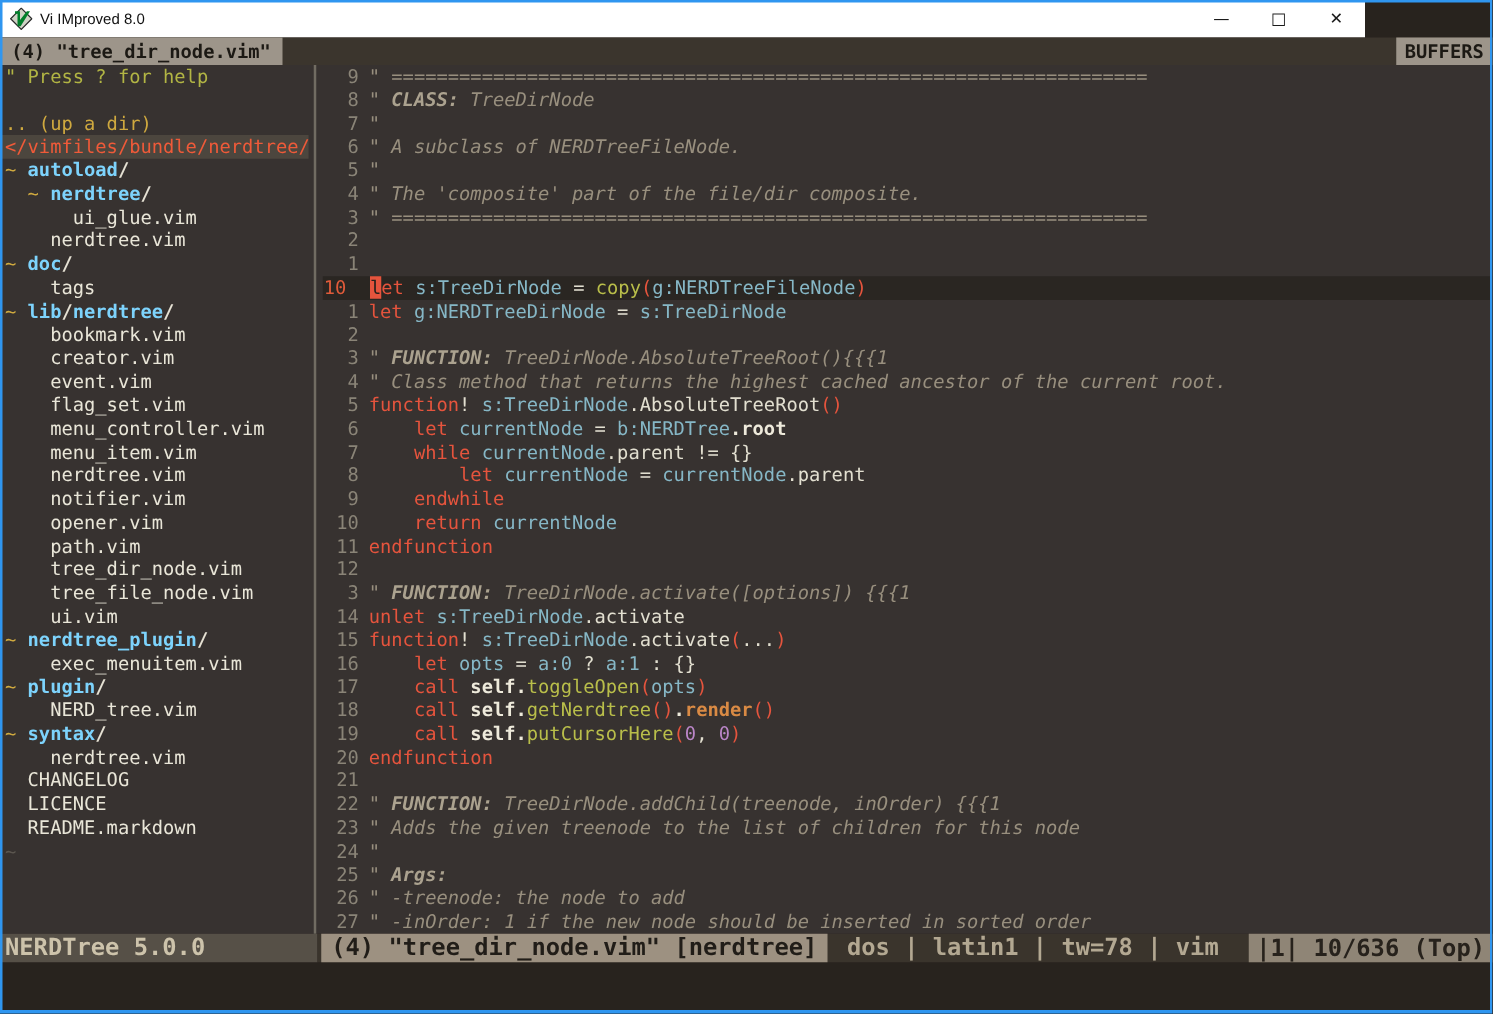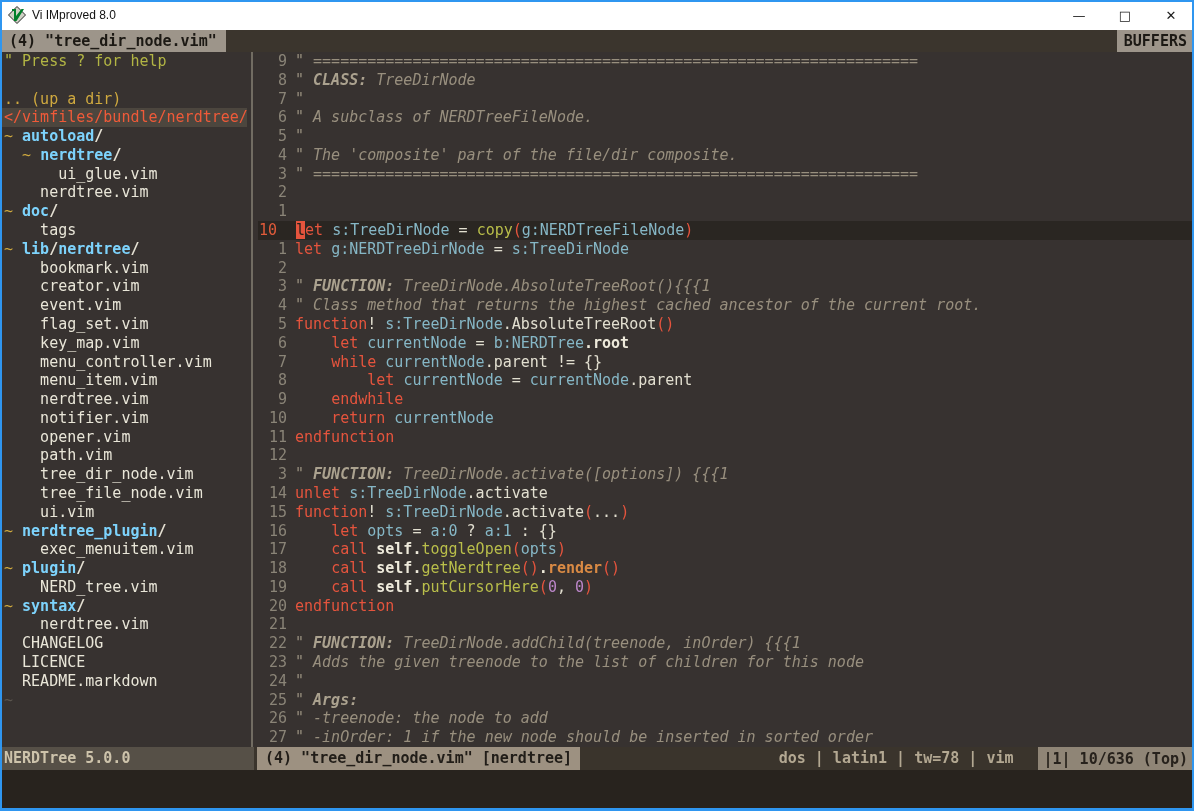--- a/index.html
+++ b/index.html
@@ -3,21 +3,21 @@
 <meta charset="utf-8">
 <style>
   html,body{margin:0;padding:0}
   body{
     width:1194px;height:811px;position:relative;overflow:hidden;
     background:#28231e;font-family:"DejaVu Sans Mono",monospace;
   }
   .frame{position:absolute;inset:0;border:2px solid #2f96f0;border-bottom-width:3px;pointer-events:none;z-index:50}
 
   
-  .titlebar{position:absolute;left:0;top:0;width:1194px;height:30px;background:#ffffff;display:flex;align-items:center}
+  .titlebar{position:absolute;left:0;top:0;width:1092px;height:30px;background:#ffffff;display:flex;align-items:center}
   .vim-icon{width:18px;height:18px;margin-left:8px;flex:none}
   .title-text{font-family:"Liberation Sans",sans-serif;font-size:12px;color:#101010;margin-left:6px;white-space:pre}
   .win-btns{margin-left:auto;display:flex;height:100%}
   .win-btn{width:46px;height:100%;display:flex;align-items:center;justify-content:center;
     font-family:"DejaVu Sans",sans-serif;font-size:13px;color:#1a1a1a;cursor:default}
 
   
   .tabline{position:absolute;left:0;top:30px;width:1194px;height:22px;background:#3b352d;display:flex;font-size:15px;font-weight:bold}
   .tab-active{background:#9d958a;color:#1c1914;padding:0 9px 0 9px;display:flex;align-items:center;white-space:pre}
   .tab-fill{flex:1}
@@ -52,21 +52,21 @@
   .c-id  {color:#86b7c6}
   .c-fn  {color:#b9be4a;font-weight:normal}
   .c-org {color:#d98a44;font-weight:bold}
   .c-num {color:#bb86c8}
   .c-par {color:#e5543d}
   .c-txt {color:#e2dfd0}
   .c-bold{color:#eeeadb;font-weight:bold}
   .c-cursor{background:#e5543d;color:#26211c}
 
   
-  .statusbar{position:absolute;left:0;top:747px;width:1194px;height:23px;display:flex;font-size:15px;font-weight:bold;line-height:23px;white-space:pre}
+  .statusbar{position:absolute;left:0;top:747px;width:1194px;height:23px;display:flex;font-size:19px;font-weight:bold;line-height:23px;white-space:pre}
   .st-left{width:250px;flex:none;background:#565047;color:#cdc3ab;padding-left:4px}
   .st-bar{flex:1;background:#3a342c;display:flex}
   .st-file{background:#9d9181;color:#211d18;padding:0 8px;margin-left:3px}
   .st-spacer{flex:1}
   .st-info{color:#b3a892;padding-right:24px}
   .st-pos{background:#8f8576;color:#27221c;padding:1px 6px}
 
   .cmdline{position:absolute;left:0;top:770px;width:1194px;height:39px;background:#28231e}
 </style>
 </head>
@@ -101,21 +101,20 @@
       <div class="trow"><span class="t-f">  </span><span class="t-g">~ </span><span class="t-d">nerdtree</span><span class="t-s">/</span></div>
       <div class="trow"><span class="t-f">      ui_glue.vim</span></div>
       <div class="trow"><span class="t-f">    nerdtree.vim</span></div>
       <div class="trow"><span class="t-g">~ </span><span class="t-d">doc</span><span class="t-s">/</span></div>
       <div class="trow"><span class="t-f">    tags</span></div>
       <div class="trow"><span class="t-g">~ </span><span class="t-d">lib</span><span class="t-s">/</span><span class="t-d">nerdtree</span><span class="t-s">/</span></div>
       <div class="trow"><span class="t-f">    bookmark.vim</span></div>
       <div class="trow"><span class="t-f">    creator.vim</span></div>
       <div class="trow"><span class="t-f">    event.vim</span></div>
       <div class="trow"><span class="t-f">    flag_set.vim</span></div>
-      <div class="trow"><span class="t-f">    key_map.vim</span></div>
       <div class="trow"><span class="t-f">    menu_controller.vim</span></div>
       <div class="trow"><span class="t-f">    menu_item.vim</span></div>
       <div class="trow"><span class="t-f">    nerdtree.vim</span></div>
       <div class="trow"><span class="t-f">    notifier.vim</span></div>
       <div class="trow"><span class="t-f">    opener.vim</span></div>
       <div class="trow"><span class="t-f">    path.vim</span></div>
       <div class="trow"><span class="t-f">    tree_dir_node.vim</span></div>
       <div class="trow"><span class="t-f">    tree_file_node.vim</span></div>
       <div class="trow"><span class="t-f">    ui.vim</span></div>
       <div class="trow"><span class="t-g">~ </span><span class="t-d">nerdtree_plugin</span><span class="t-s">/</span></div>

